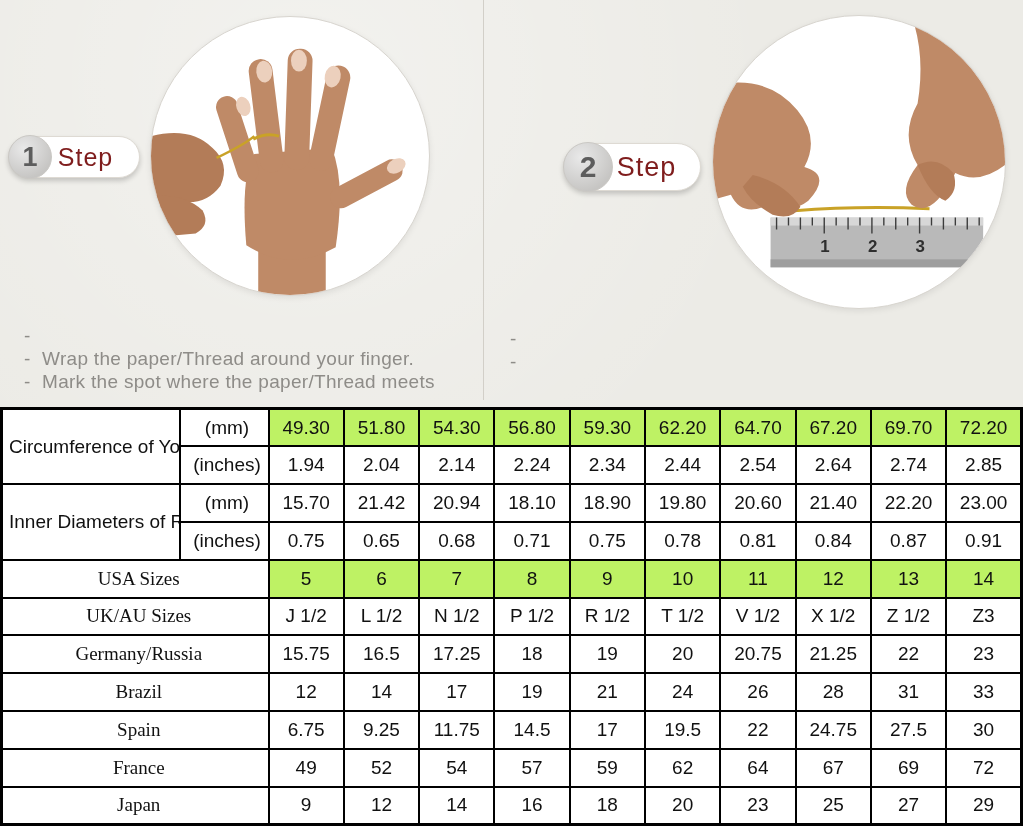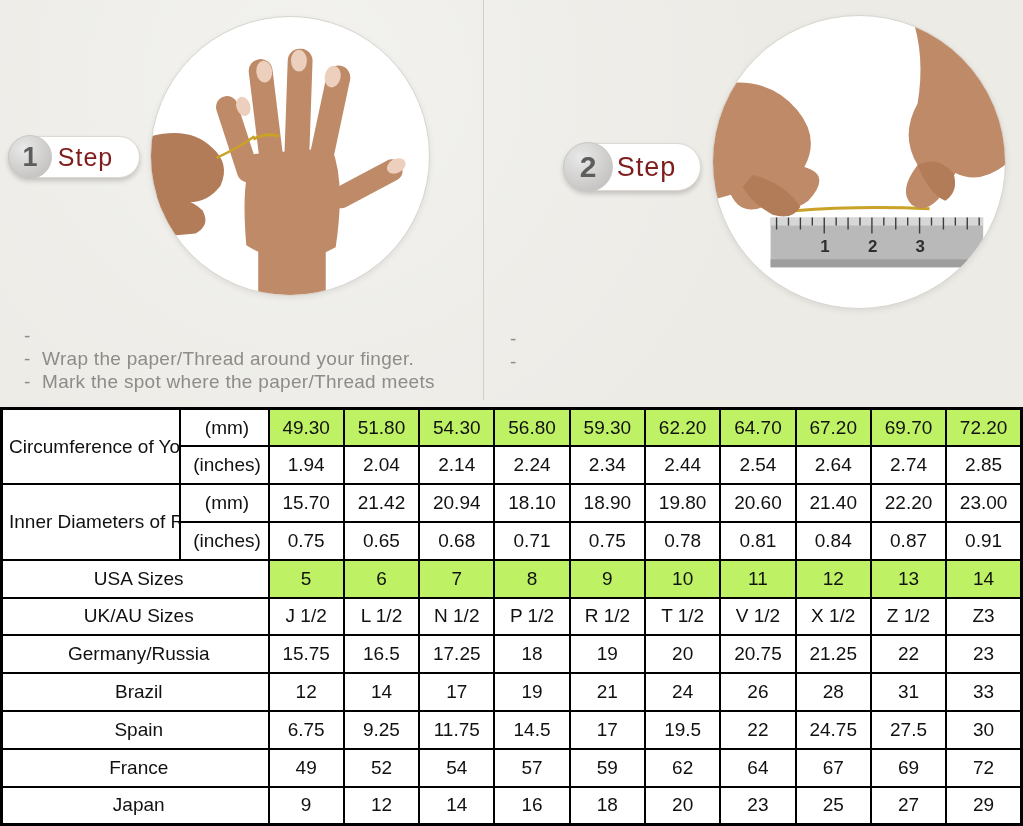--- a/index.html
+++ b/index.html
@@ -77,21 +77,21 @@
     border: 3px solid #000;
     font-size: 19px; color: #111;
   }
   table.size-chart td {
     border: 2px solid #000;
     text-align: center; vertical-align: middle;
     height: 36px; overflow: hidden; white-space: nowrap;
   }
   td.group-cell { font-size: 19px; line-height: 22px; white-space: normal; padding: 0 6px; }
   td.unit-cell  { text-align: left; padding-left: 6px; }
-  td.label-cell { text-align: left; padding-left: 7px; }
+  td.label-cell { text-align: left; padding-left: 7px; font-family: Liberation Serif, serif; }
   td.shaded     { background: #bef264; }
 
   .gold { stroke: #c9a227; }
 </style>
 </head>
 <body>
 
 <div class="page">
 
   <div class="top">

